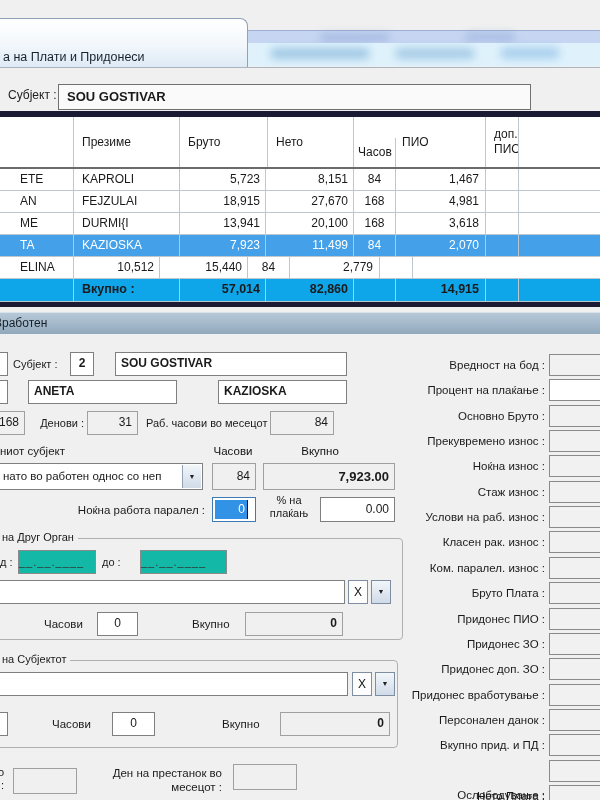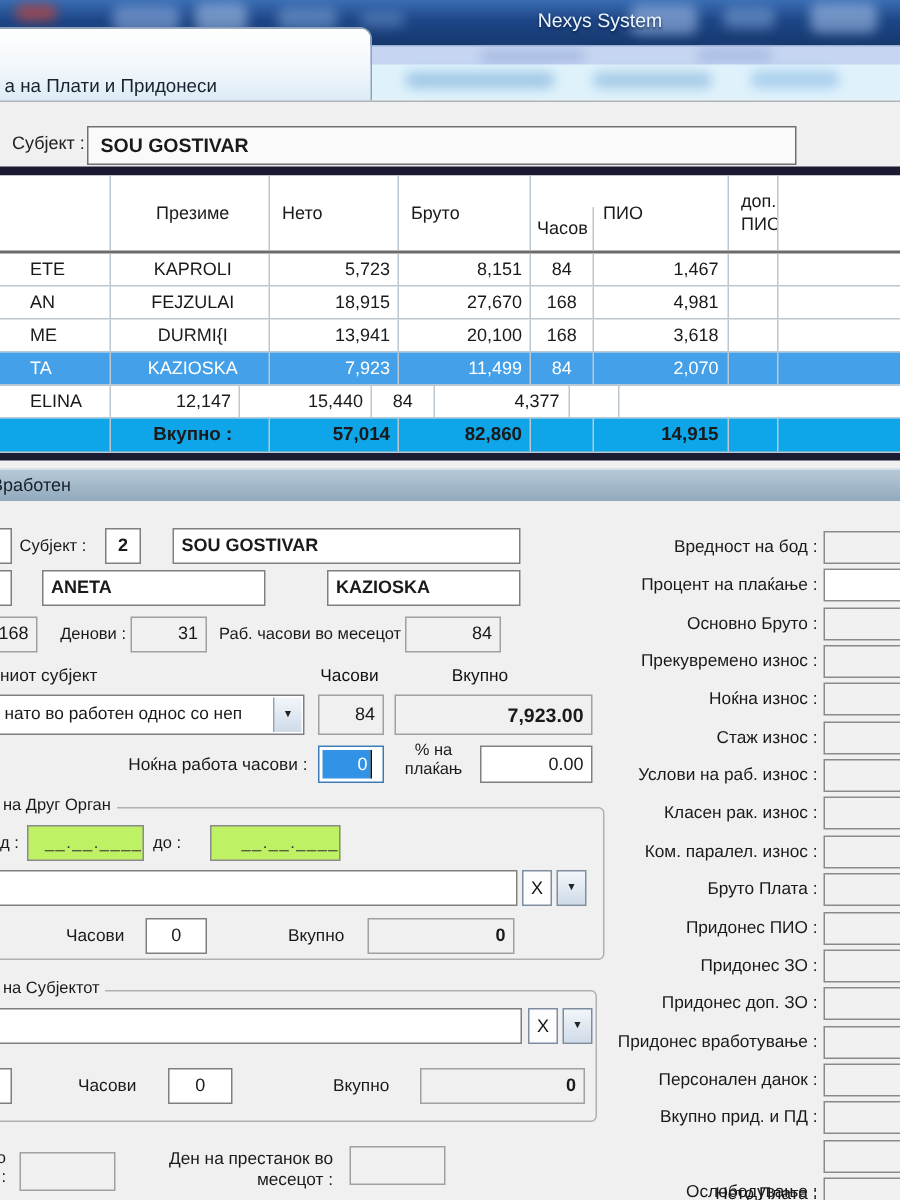--- a/index.html
+++ b/index.html
@@ -24,21 +24,21 @@
     background:#fafafa;border:1px solid #707070;font-weight:bold;font-size:13px;line-height:24px;padding-left:8px;}
   .band{position:absolute;left:0;width:600px;background:#1a1a33;}
   
   .tbl{position:absolute;left:0;top:117px;width:600px;background:#fff;font-size:12px;}
   .trow{display:flex;height:22px;box-sizing:border-box;border-bottom:1px solid #bcc7cf;}
   .thead{height:52px;border-bottom:2px solid #6b6b6b;}
   .tcell{box-sizing:border-box;border-right:1px solid #bcc7cf;overflow:hidden;white-space:nowrap;
     line-height:21px;padding:0 4px;}
   .thead .tcell{display:flex;flex-direction:column;justify-content:center;line-height:15px;padding-left:8px;}
   .c0{width:74px;padding-left:20px;}
-  .c1{width:106px;padding-left:8px;text-align:center;}
+  .c1{width:106px;padding-left:8px;}
   .c2{width:86px;text-align:right;padding-right:5px;}
   .c3{width:88px;text-align:right;padding-right:5px;}
   .c4{width:42px;text-align:center;}
   .c5{width:90px;text-align:right;padding-right:6px;}
   .c6{width:33px;padding-left:4px;}
   .c7{width:81px;border-right:none;}
   .thead .c0{padding-left:2px;}
   .sel{background:#44a0e8;color:#ffffff;}
   .totalrow{background:#0ea5e9;height:23px;}
   .b{font-weight:bold;font-size:12.5px;}
@@ -62,51 +62,40 @@
     background:linear-gradient(180deg,#f2f6fa,#cfdbe8);border-left:1px solid #93a2b2;
     font-size:7px;text-align:center;line-height:23px;color:#222;}
   .gbox{position:absolute;box-sizing:border-box;border:1px solid #b0b0b0;border-radius:4px;}
   .glabel{position:absolute;font-size:11px;background:#f0f0f0;padding:0 4px;line-height:13px;color:#1a1a1a;white-space:nowrap;}
   .combo{position:absolute;box-sizing:border-box;background:#fff;border:1px solid #7f7f7f;}
   .xbtn{position:absolute;box-sizing:border-box;background:#fdfdfd;border:1px solid #7f8da0;
     font-size:12px;text-align:center;line-height:22px;padding:0;color:#111;
     font-family:"Liberation Sans",sans-serif;}
   .dbtn{position:absolute;box-sizing:border-box;background:linear-gradient(180deg,#f2f6fa,#cfdbe8);
     border:1px solid #7f8da0;font-size:7px;text-align:center;line-height:22px;color:#222;}
-  .datefield{box-sizing:border-box;position:absolute;background:#bef264;border:1px solid #8a8a8a;
-    font-size:11px;letter-spacing:1px;text-align:right;line-height:22px;color:#333;}
+  .datefield{box-sizing:border-box;position:absolute;background:#14b8a6;border:1px solid #8a8a8a;
+    font-size:11px;letter-spacing:1px;text-align:left;line-height:22px;color:#333;}
   .nightfield{position:absolute;box-sizing:border-box;background:#fff;border:1px solid #3d7bb5;}
   .selblock{position:absolute;left:2px;top:2px;bottom:2px;width:30px;background:#3293e6;
     color:#fff;font-size:12px;line-height:19px;text-align:right;padding-right:2px;}
   .caret{position:absolute;left:34px;top:2px;bottom:2px;width:1px;background:#111;}
   .two{font-size:11px;line-height:13px;text-align:center;position:absolute;white-space:nowrap;}
   .twor{text-align:right;}
   .rlabel{position:absolute;left:350px;width:195px;text-align:right;font-size:11.5px;
     line-height:22px;white-space:nowrap;color:#1a1a1a;}
   .rfield{position:absolute;left:549px;width:58px;height:22px;box-sizing:border-box;
     background:#f1f1f1;border:1px solid #8a8a8a;}
   .rfield.white{background:#ffffff;}
   .hhead{position:absolute;font-size:11.5px;color:#111;text-align:center;line-height:14px;white-space:nowrap;}
 </style>
 </head>
 <body>
 
 <div class="screen">
 
-  <div class="titlebar">
-    <div class="blob" style="left:10px;top:3px;width:28px;height:11px;background:rgba(190,70,60,.75);"></div>
-    <div class="blob" style="left:75px;top:4px;width:45px;height:18px;background:rgba(175,205,250,.45);"></div>
-    <div class="blob" style="left:130px;top:2px;width:35px;height:20px;background:rgba(190,215,250,.5);"></div>
-    <div class="blob" style="left:185px;top:5px;width:40px;height:15px;background:rgba(165,200,245,.4);"></div>
-    <div class="blob" style="left:240px;top:8px;width:30px;height:10px;background:rgba(150,190,240,.35);"></div>
-    <div class="blob" style="left:420px;top:3px;width:45px;height:20px;background:rgba(185,212,250,.5);"></div>
-    <div class="blob" style="left:482px;top:5px;width:35px;height:14px;background:rgba(165,200,245,.4);"></div>
-    <div class="blob" style="left:540px;top:2px;width:45px;height:20px;background:rgba(190,215,250,.5);"></div>
-    <div class="wtitle">Nexys System</div>
-  </div>
 
   <div class="strip1">
     <div class="blob" style="left:74px;top:3px;width:70px;height:7px;background:rgba(120,145,200,.45);"></div>
     <div class="blob" style="left:219px;top:2px;width:50px;height:8px;background:rgba(120,145,200,.4);"></div>
   </div>
   <div class="strip2">
     <div class="blob" style="left:24px;top:5px;width:100px;height:11px;background:rgba(110,165,210,.55);"></div>
     <div class="blob" style="left:149px;top:5px;width:80px;height:11px;background:rgba(110,165,210,.5);"></div>
     <div class="blob" style="left:254px;top:4px;width:60px;height:12px;background:rgba(130,180,225,.55);"></div>
   </div>
@@ -120,25 +109,25 @@
   <div class="subjfield">SOU GOSTIVAR</div>
 
   <div class="band" style="top:111px;height:6px;"></div>
 
   <div class="tbl">
     <div class="trow thead">
       <div class="tcell c0"></div>
       <div class="tcell c1">
           <span>Презиме</span>
         </div>
+      <div class="tcell c3" style="text-align:left;padding-left:8px;">
+          <span>Бруто</span>
+        </div>
       <div class="tcell c2" style="text-align:left;padding-left:8px;">
           <span>Нето</span>
-        </div>
-      <div class="tcell c3" style="text-align:left;padding-left:8px;">
-          <span>Бруто</span>
         </div>
       <div class="tcell c4" style="text-align:center;padding-left:4px;margin-top:21px;">
           <span>Часов</span>
         </div>
       <div class="tcell c5" style="text-align:left;padding-left:6px;">
           <span>ПИО</span>
         </div>
       <div class="tcell c6">
           <span>доп.</span>
           <span>ПИО</span>
@@ -181,24 +170,24 @@
           <div class="tcell c1">KAZIOSKA</div>
           <div class="tcell c2">7,923</div>
           <div class="tcell c3">11,499</div>
           <div class="tcell c4">84</div>
           <div class="tcell c5">2,070</div>
           <div class="tcell c6"></div>
           <div class="tcell c7"></div>
         </div>
         <div class="trow">
           <div class="tcell c0">ELINA</div>
-          <div class="tcell c2">12,147</div>
+          <div class="tcell c2">10,512</div>
           <div class="tcell c3">15,440</div>
           <div class="tcell c4">84</div>
-          <div class="tcell c5">4,377</div>
+          <div class="tcell c5">2,779</div>
           <div class="tcell c6"></div>
           <div class="tcell c7"></div>
         </div>
       </div>
     <div class="trow totalrow">
       <div class="tcell c0"></div>
       <div class="tcell c1 b">Вкупно :</div>
       <div class="tcell c2 b">57,014</div>
       <div class="tcell c3 b">82,860</div>
       <div class="tcell c4"></div>
@@ -233,21 +222,21 @@
     <div class="flabel" style="left:0;top:106px;font-size:11.5px;">ниот субјект</div>
     <div class="hhead" style="left:210px;top:110px;width:46px;">Часови</div>
     <div class="hhead" style="left:295px;top:110px;width:50px;">Вкупно</div>
     <div class="dd" style="left:-30px;top:129px;width:233px;height:27px;">
       <span class="ddtext">нато во работен однос со неп</span>
       <span class="ddbtn">▼</span>
     </div>
     <div class="field dis right" style="left:212px;top:129px;width:44px;height:27px;line-height:25px;">84</div>
     <div class="field dis right bold" style="left:263px;top:129px;width:132px;height:27px;line-height:25px;font-size:13px;">7,923.00</div>
 
-    <div class="flabel" style="left:40px;top:165px;width:165px;text-align:right;font-size:11.5px;">Ноќна работа часови :</div>
+    <div class="flabel" style="left:40px;top:165px;width:165px;text-align:right;font-size:11.5px;">Ноќна работа паралел :</div>
     <div class="nightfield" style="left:212px;top:163px;width:44px;height:25px;">
       <span class="selblock">0</span>
       <span class="caret"></span>
     </div>
     <div class="two" style="left:261px;top:160px;width:56px;">
       <span>% на</span><br><span>плаќањ</span>
     </div>
     <div class="field right" style="left:320px;top:163px;width:75px;height:25px;line-height:23px;">0.00</div>
 
     <div class="gbox" style="left:-30px;top:204px;width:433px;height:102px;"></div>

